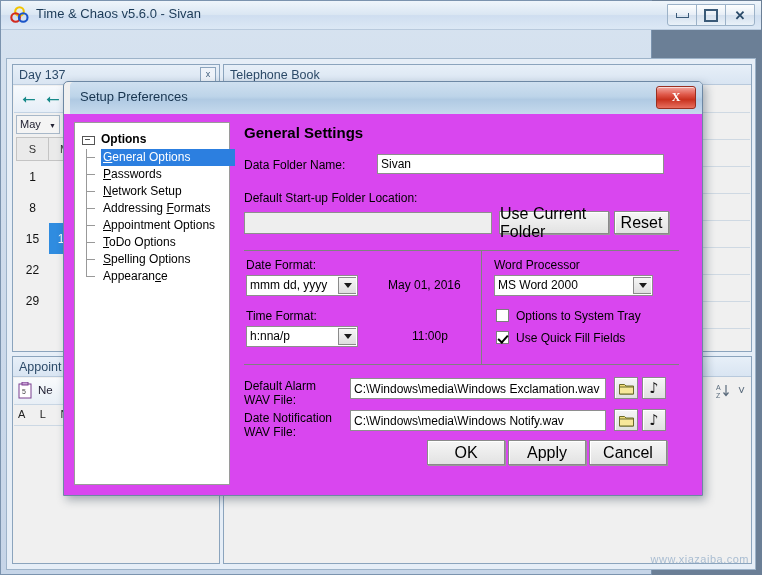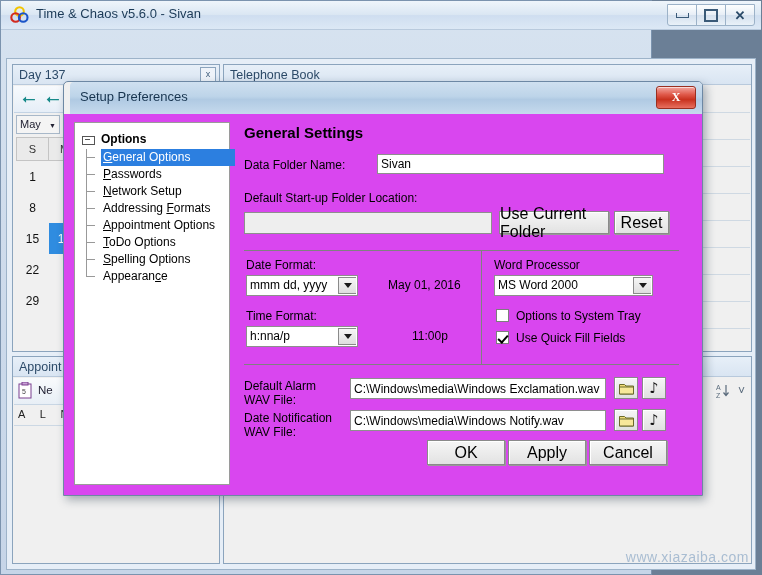--- a/index.html
+++ b/index.html
@@ -226,21 +226,21 @@
   .prev{position:absolute;font-size:12px;color:#000;}
   .iconbtn{
     position:absolute;width:24px;height:22px;
     background:linear-gradient(180deg,#f6f6f6,#e0e0e0);
     border:1px solid #8a8a8a;box-sizing:border-box;
     display:flex;align-items:center;justify-content:center;
     box-shadow:inset 1px 1px 0 #fff;
   }
   .note{font-size:15px;line-height:1;color:#111;font-family:"DejaVu Sans",sans-serif;}
   .wm{
-    position:absolute;right:6px;bottom:4px;font-size:14px;color:#a9bdd2;
+    position:absolute;right:6px;bottom:4px;font-size:11px;color:#a9bdd2;
     letter-spacing:.5px;font-family:"Liberation Sans",sans-serif;
   }
 </style>
 </head>
 <body>
 
 <div class="app-window">
 
   <div class="titlebar">
     <svg class="app-icon" viewBox="0 0 19 18">

